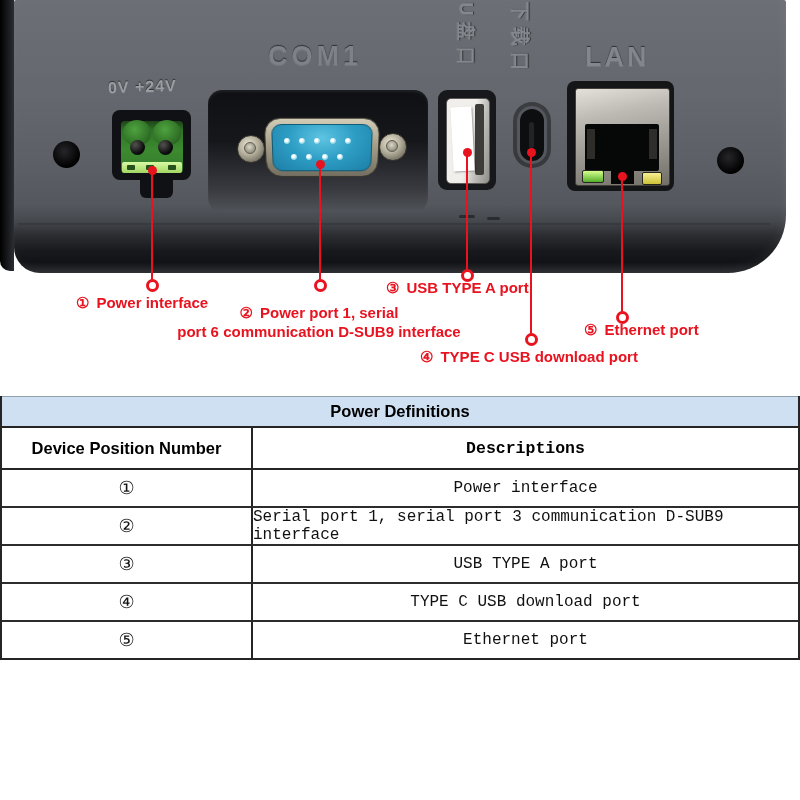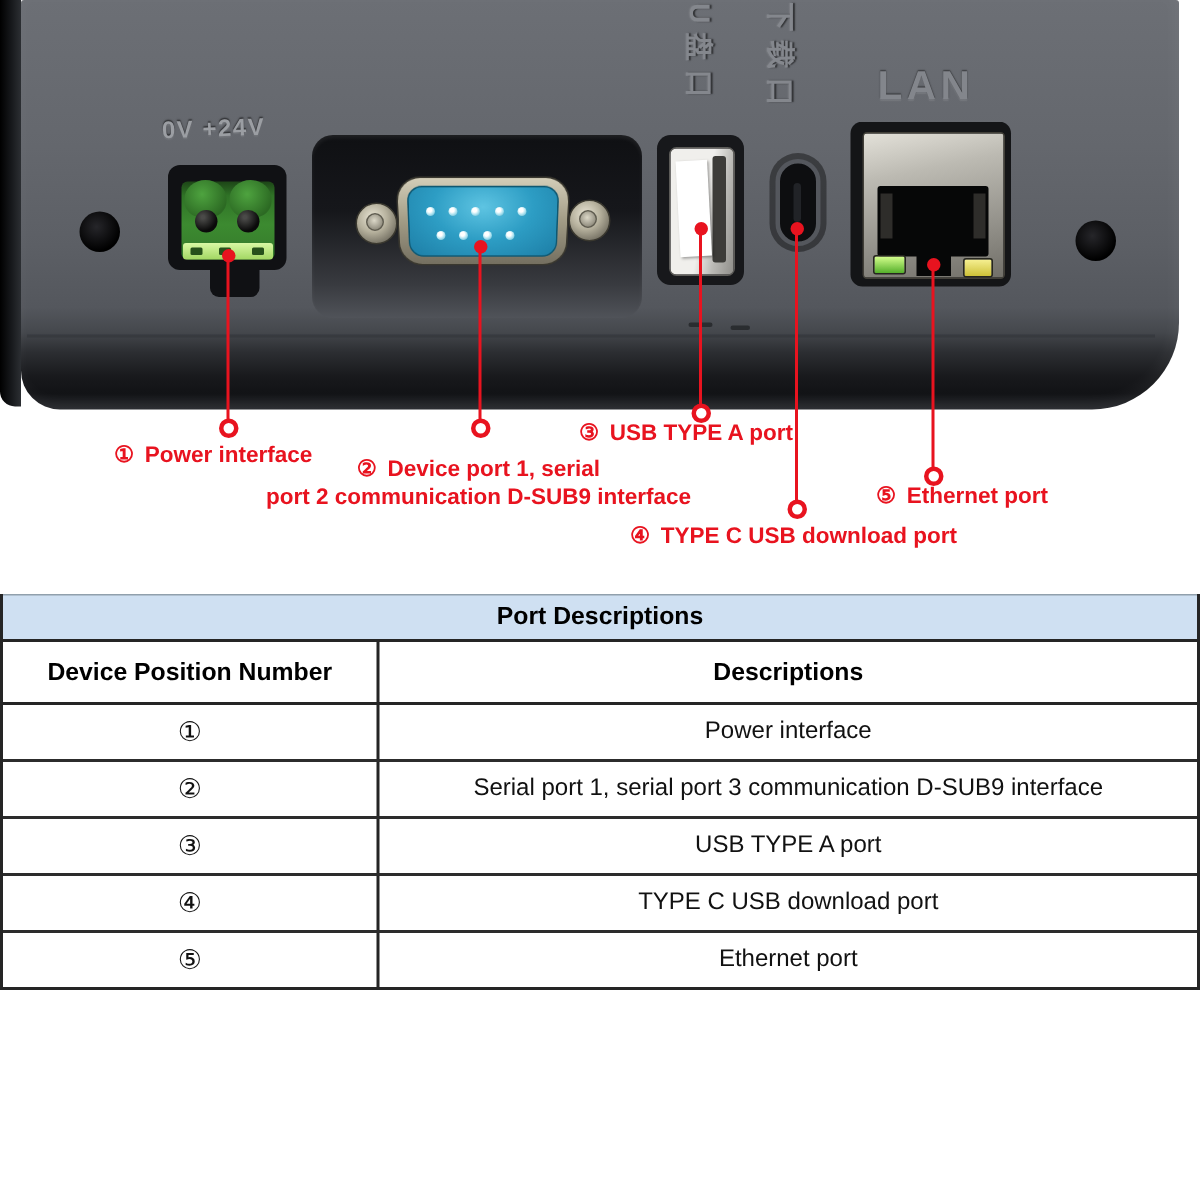--- a/index.html
+++ b/index.html
@@ -115,38 +115,39 @@
   
   .ptable{position:absolute;left:0;top:396px;width:800px;box-sizing:border-box;
           border-left:2px solid #252525;border-right:2px solid #252525;border-bottom:2px solid #252525;
           color:#000;}
   .t-title{height:29px;background:#cfe0f2;border-top:1px solid #91a0ac;border-bottom:2px solid #252525;
            display:flex;align-items:center;justify-content:center;font-weight:bold;font-size:16.5px;}
   .t-head{display:flex;height:40px;border-bottom:2px solid #252525;font-weight:bold;font-size:16.5px;}
   .t-row{display:flex;height:36px;border-bottom:2px solid #2c2c2c;font-size:16px;color:#111;}
   .t-row:last-child{border-bottom:none;}
   .c1{width:249px;border-right:2px solid #252525;display:flex;align-items:center;justify-content:center;}
-  .c2{flex:1;display:flex;align-items:center;justify-content:center;}
+  .c2{flex:1;display:flex;align-items:center;justify-content:center;font-family:Liberation Mono, monospace;}
   .t-row .c1{font-size:18px;}
 </style>
 </head>
 <body>
 
 <div class="screen">
 
   <div class="photo">
     <div class="panel"></div>
     <div class="left-edge"></div>
     <div class="seam"></div>
     <div class="screw-hole left"></div>
     <div class="screw-hole right"></div>
     <div class="dash d1"></div>
     <div class="dash d2"></div>
 
     <div class="emboss lbl-power">0V +24V</div>
+    <div class="emboss lbl-com1">COM1</div>
     <div class="emboss lbl-vert lbl-usbdisk">U盘口</div>
     <div class="emboss lbl-vert lbl-download">下载口</div>
     <div class="emboss lbl-lan">LAN</div>
 
     <div class="power-recess"></div>
     <div class="power-tab"></div>
     <div class="terminal"></div>
     <div class="hump h1"></div>
     <div class="hump h2"></div>
     <div class="t-hole p1"></div>
@@ -200,36 +201,36 @@
     <div class="cring cr1"></div>
     <div class="cring cr2"></div>
     <div class="cring cr3"></div>
     <div class="cring cr4"></div>
     <div class="cring cr5"></div>
 
     <div class="ann ann1">
       <span class="num">①</span><span>Power interface</span>
     </div>
     <div class="ann ann2">
-      <div><span class="num">②</span><span>Device port 1, serial</span></div>
-      <div>port 2 communication D-SUB9 interface</div>
+      <div><span class="num">②</span><span>Power port 1, serial</span></div>
+      <div>port 6 communication D-SUB9 interface</div>
     </div>
     <div class="ann ann3">
       <span class="num">③</span><span>USB TYPE A port</span>
     </div>
     <div class="ann ann4">
       <span class="num">④</span><span>TYPE C USB download port</span>
     </div>
     <div class="ann ann5">
       <span class="num">⑤</span><span>Ethernet port</span>
     </div>
   </div>
 
   <div class="ptable">
-    <div class="t-title">Port Descriptions</div>
+    <div class="t-title">Power Definitions</div>
     <div class="t-head">
       <div class="c1">Device Position Number</div>
       <div class="c2">Descriptions</div>
     </div>
     <div class="t-row">
       <div class="c1">①</div>
       <div class="c2">Power interface</div>
     </div>
     <div class="t-row">
       <div class="c1">②</div>

